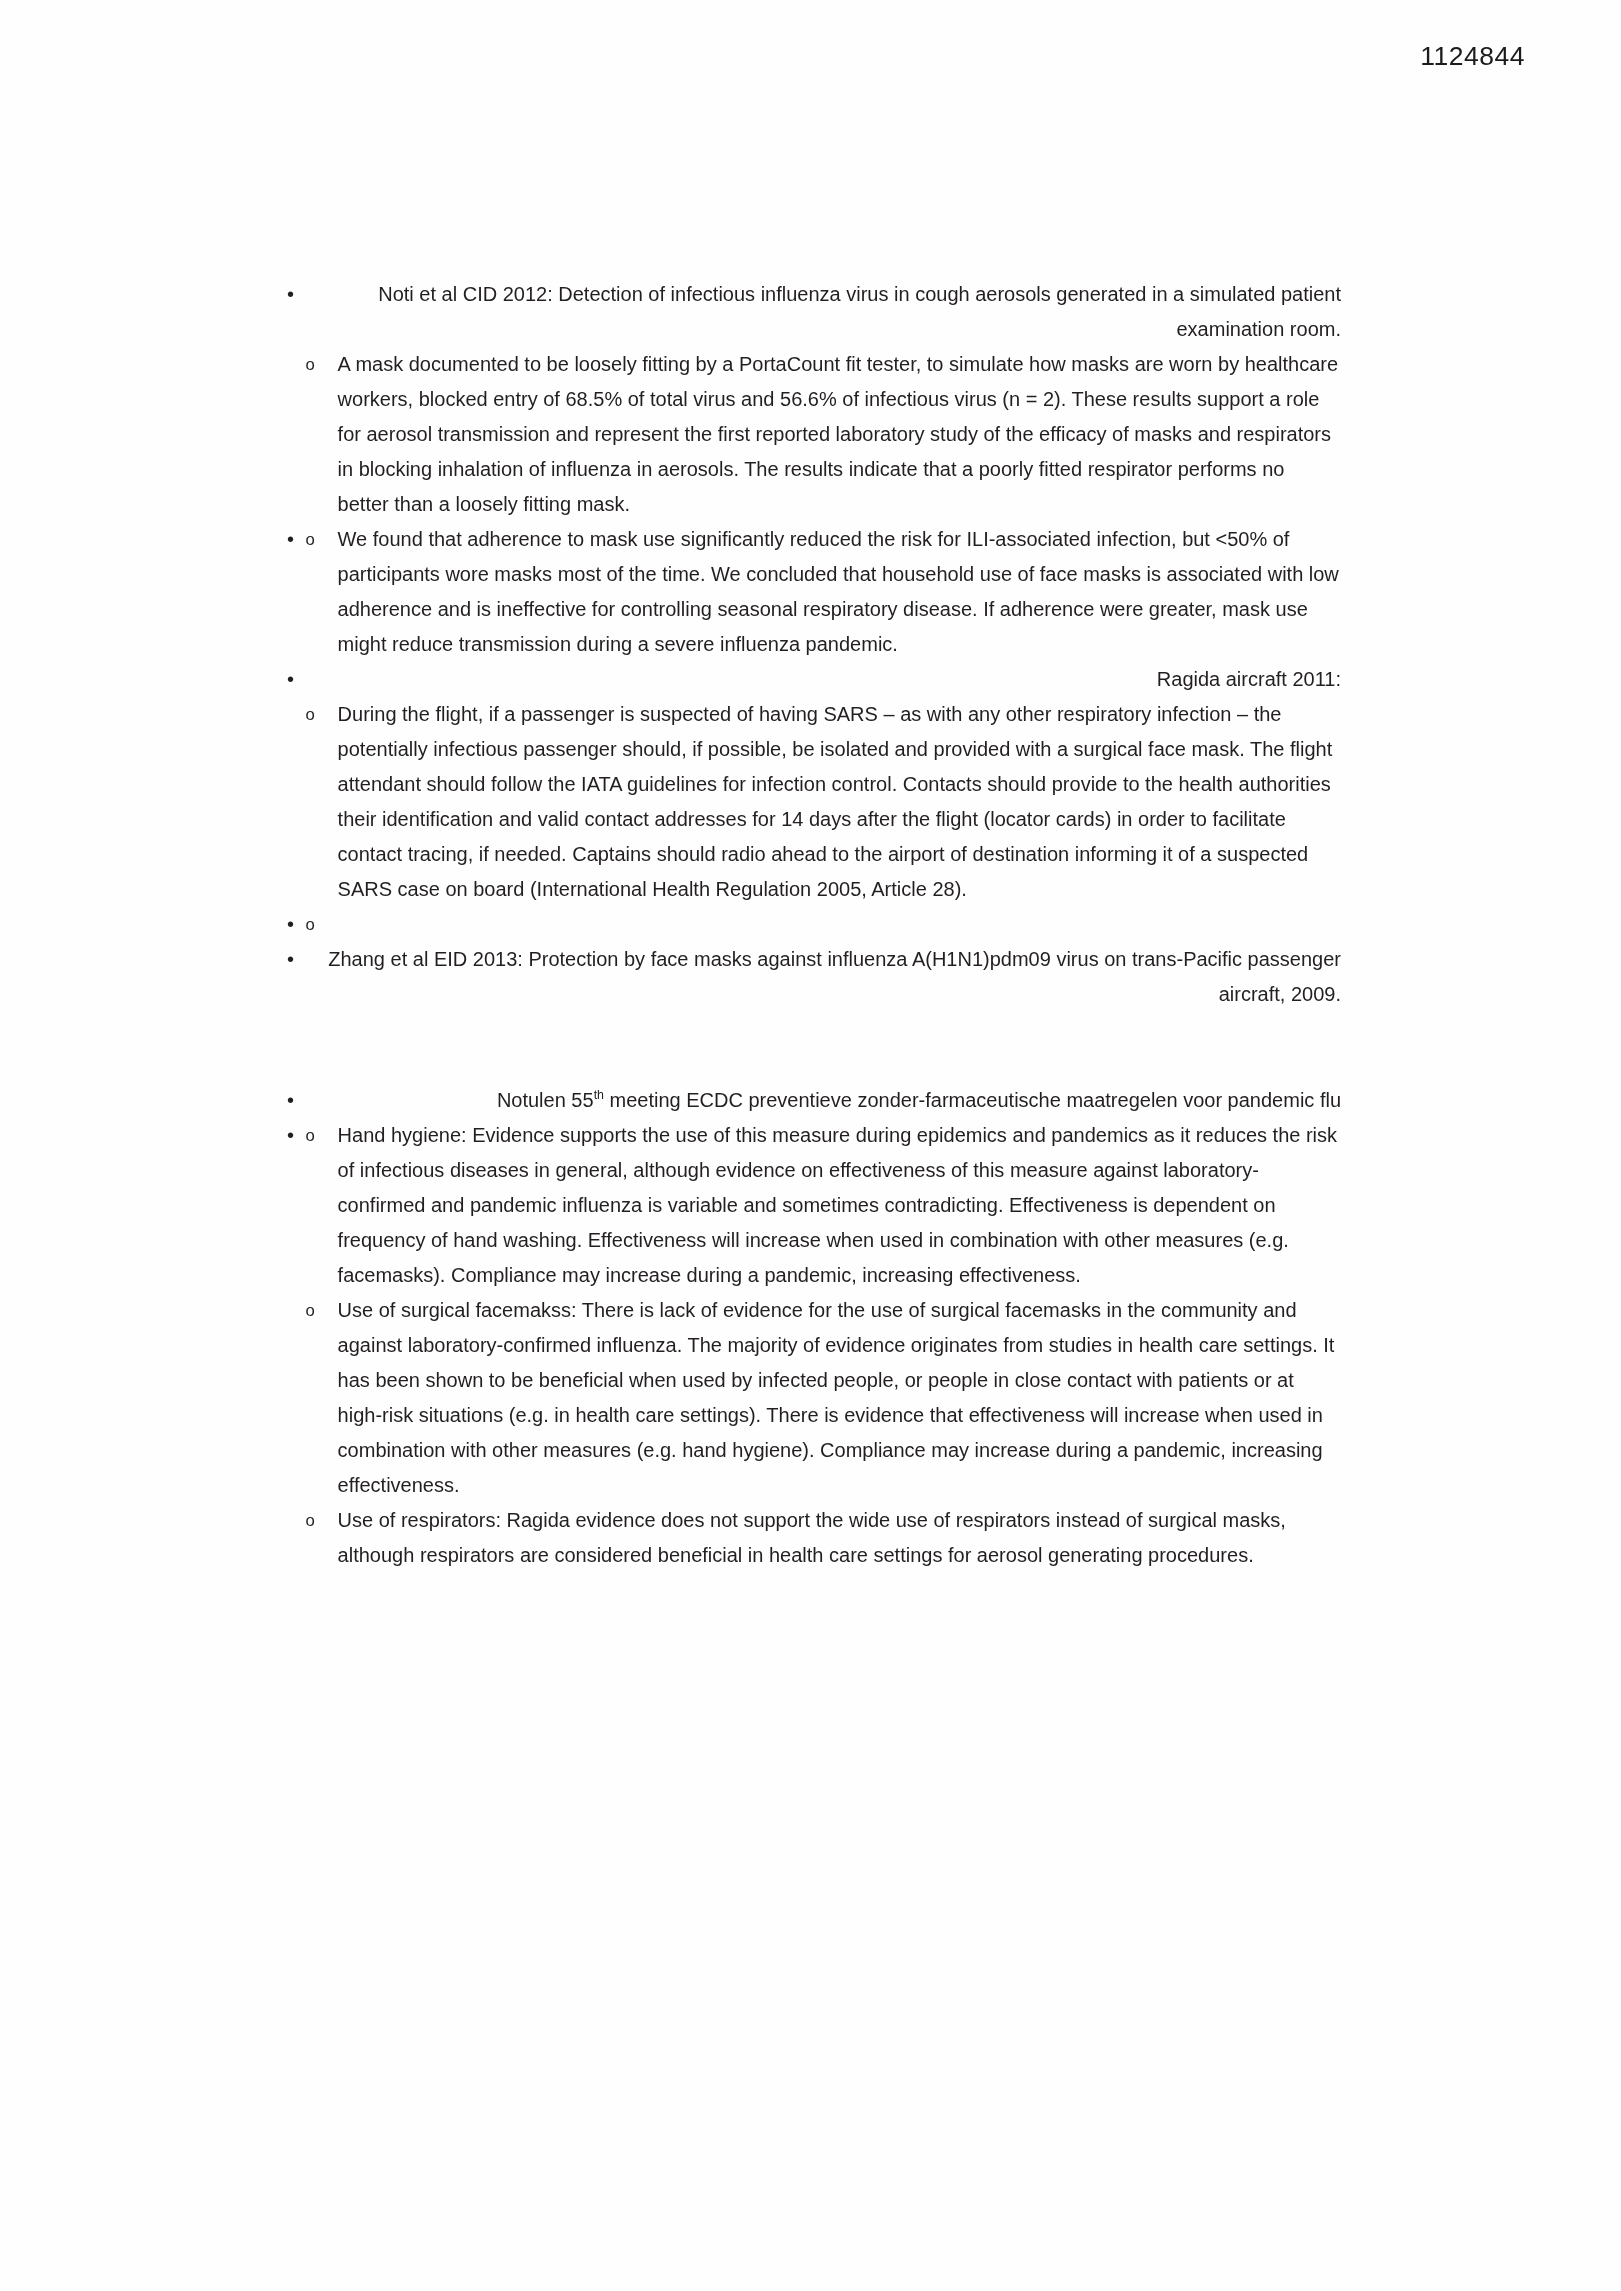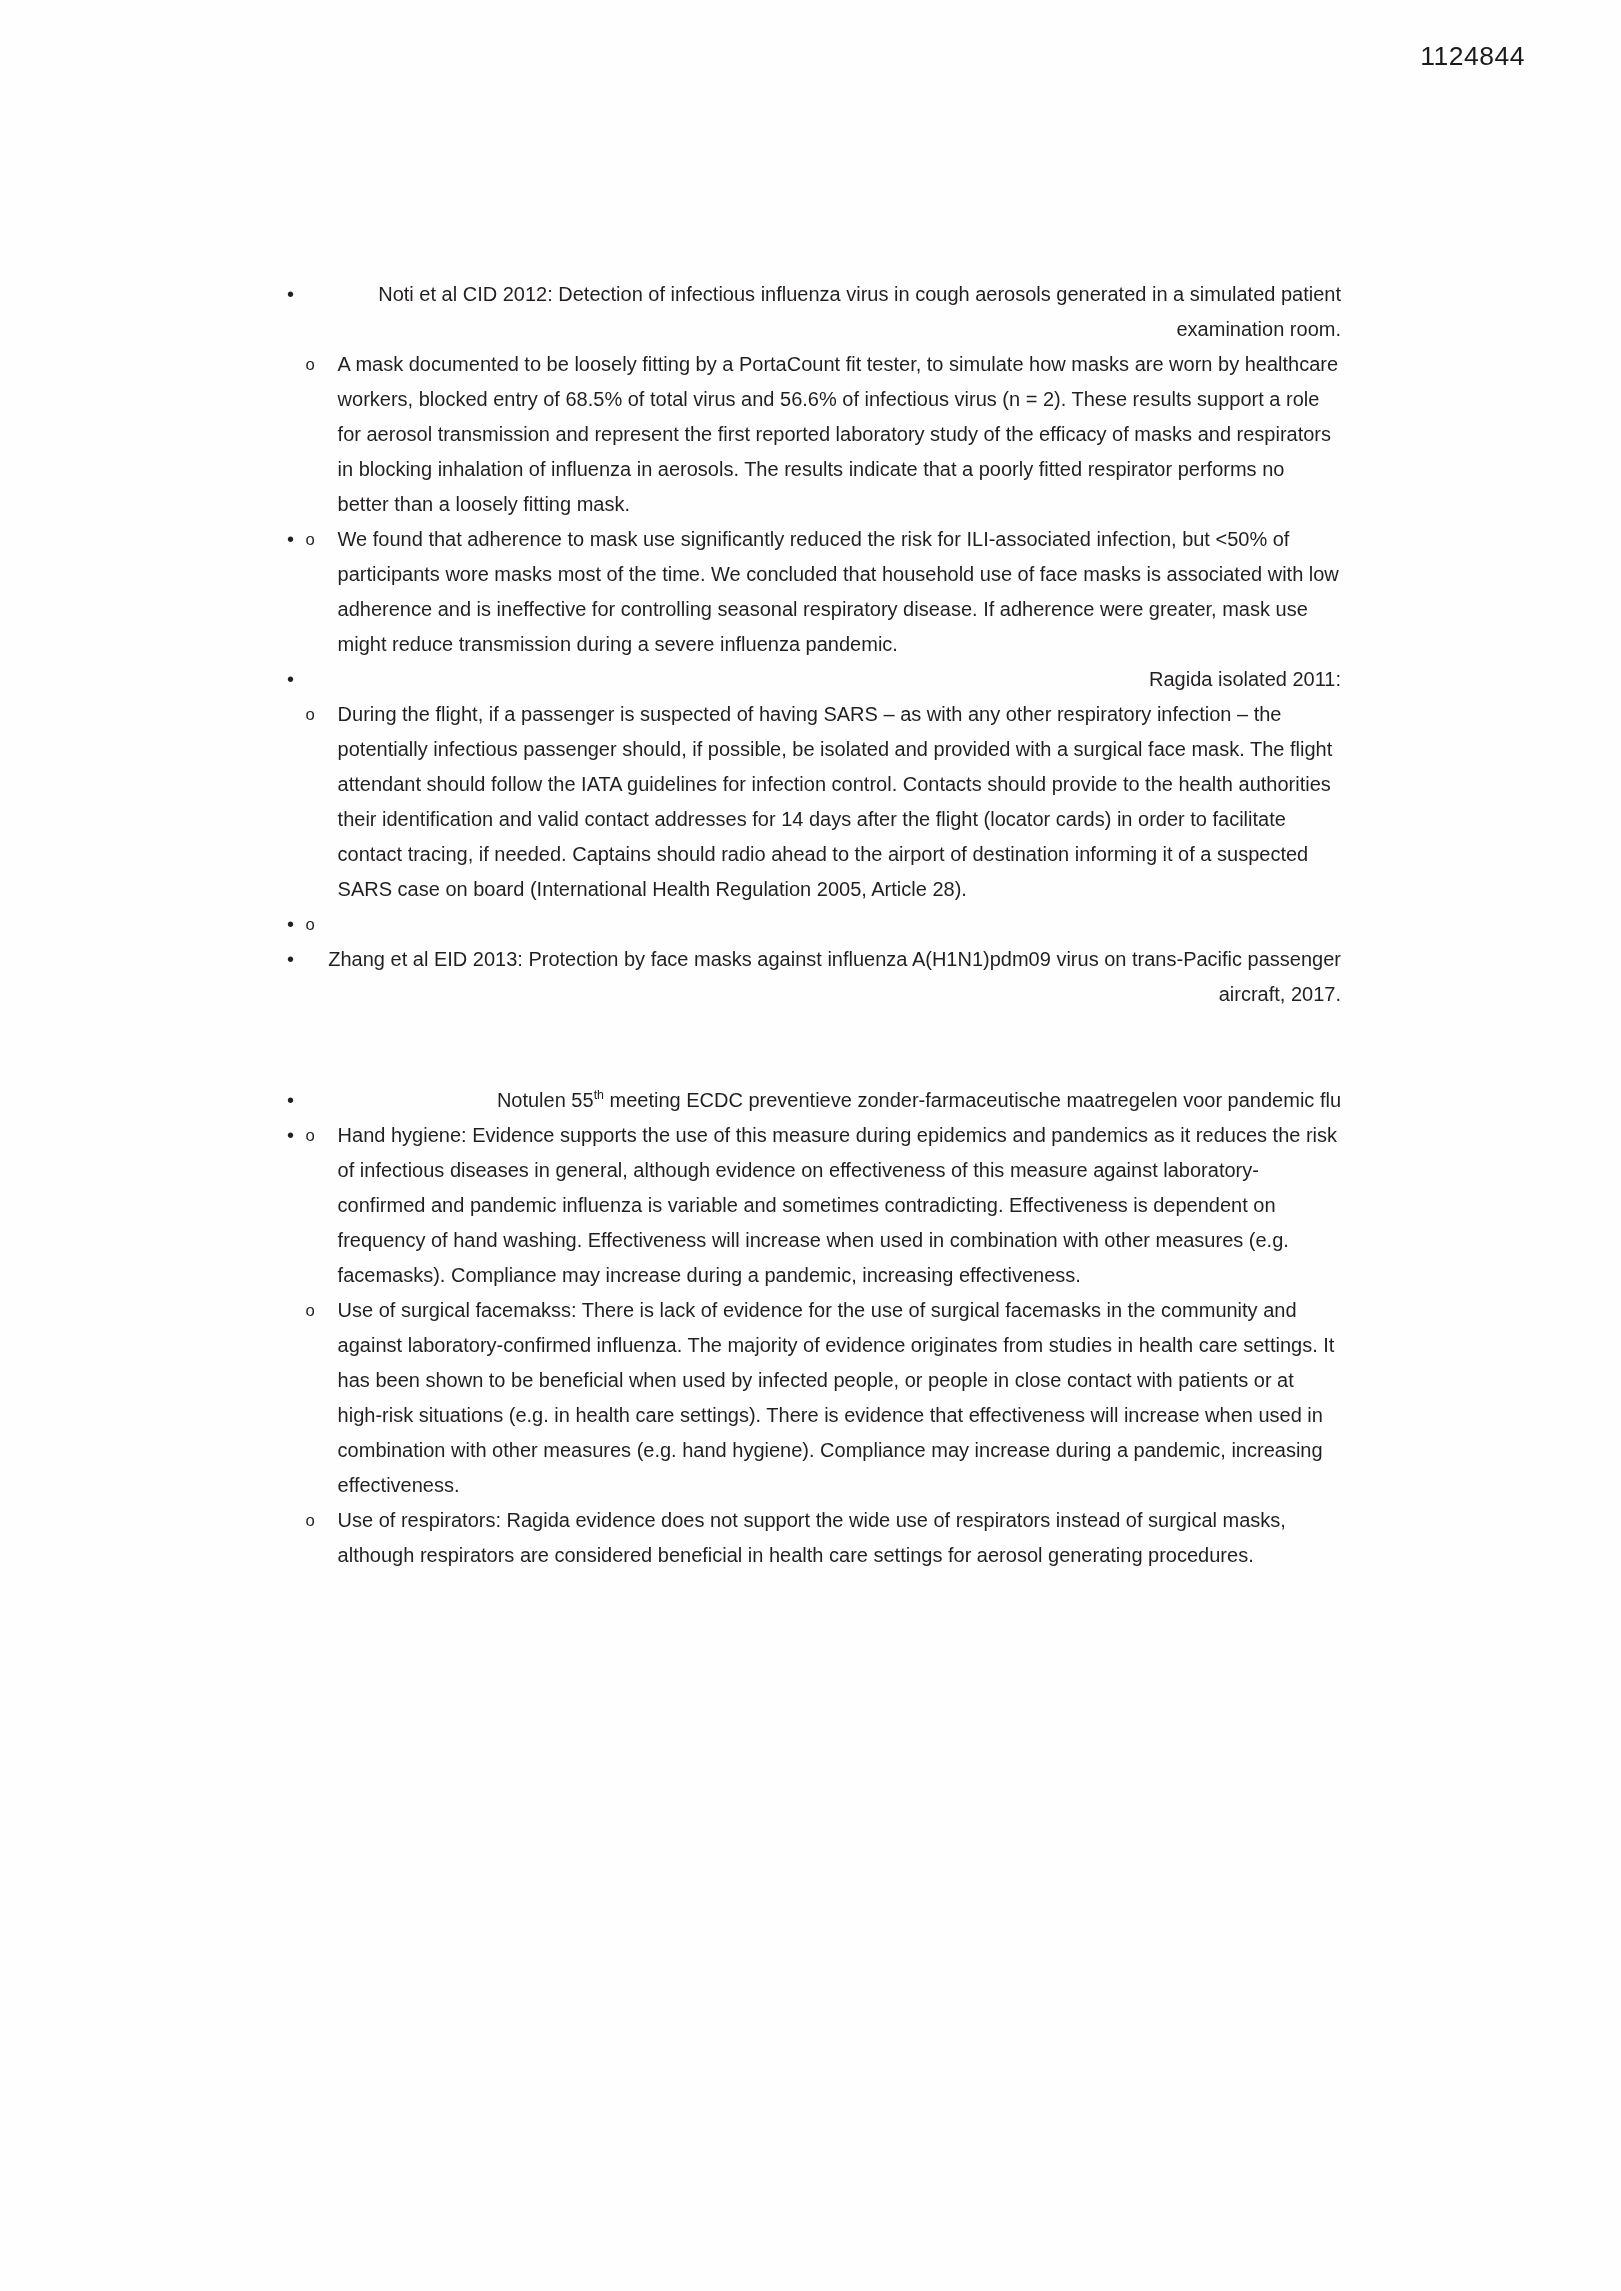--- a/index.html
+++ b/index.html
@@ -120,42 +120,42 @@
         <ul class="lvl2 sub-wrap">
           <li class="b2">
             <span class="bullet-glyph">o</span>
             <span class="b2-text">We found that adherence to mask use significantly reduced the risk for ILI-associated infection, but &lt;50% of participants wore masks most of the time. We concluded that household use of face masks is associated with low adherence and is ineffective for controlling seasonal respiratory disease. If adherence were greater, mask use might reduce transmission during a severe influenza pandemic.</span>
           </li>
         </ul>
       </li>
 
       <li class="b1">
         <span class="bullet-glyph">•</span>
-        <span class="b1-text">Ragida isolated 2011:</span>
+        <span class="b1-text">Ragida aircraft 2011:</span>
         <ul class="lvl2 sub-wrap">
           <li class="b2">
             <span class="bullet-glyph">o</span>
             <span class="b2-text">During the flight, if a passenger is suspected of having SARS – as with any other respiratory infection – the potentially infectious passenger should, if possible, be isolated and provided with a surgical face mask. The flight attendant should follow the IATA guidelines for infection control. Contacts should provide to the health authorities their identification and valid contact addresses for 14 days after the flight (locator cards) in order to facilitate contact tracing, if needed. Captains should radio ahead to the airport of destination informing it of a suspected SARS case on board (International Health Regulation 2005, Article 28).</span>
           </li>
         </ul>
       </li>
 
       <li class="b1">
         <span class="bullet-glyph">•</span>
         <ul class="lvl2 sub-wrap">
           <li class="b2 empty-line">
             <span class="bullet-glyph">o</span>
             <span class="b2-text"></span>
           </li>
         </ul>
       </li>
 
       <li class="b1">
         <span class="bullet-glyph">•</span>
-        <span class="b1-text">Zhang et al EID 2013: Protection by face masks against influenza A(H1N1)pdm09 virus on trans-Pacific passenger aircraft, 2017.</span>
+        <span class="b1-text">Zhang et al EID 2013: Protection by face masks against influenza A(H1N1)pdm09 virus on trans-Pacific passenger aircraft, 2009.</span>
       </li>
 
     </ul>
 
     <div class="gap-block"></div>
 
     <ul class="lvl1">
 
       <li class="b1">
         <span class="bullet-glyph">•</span>

